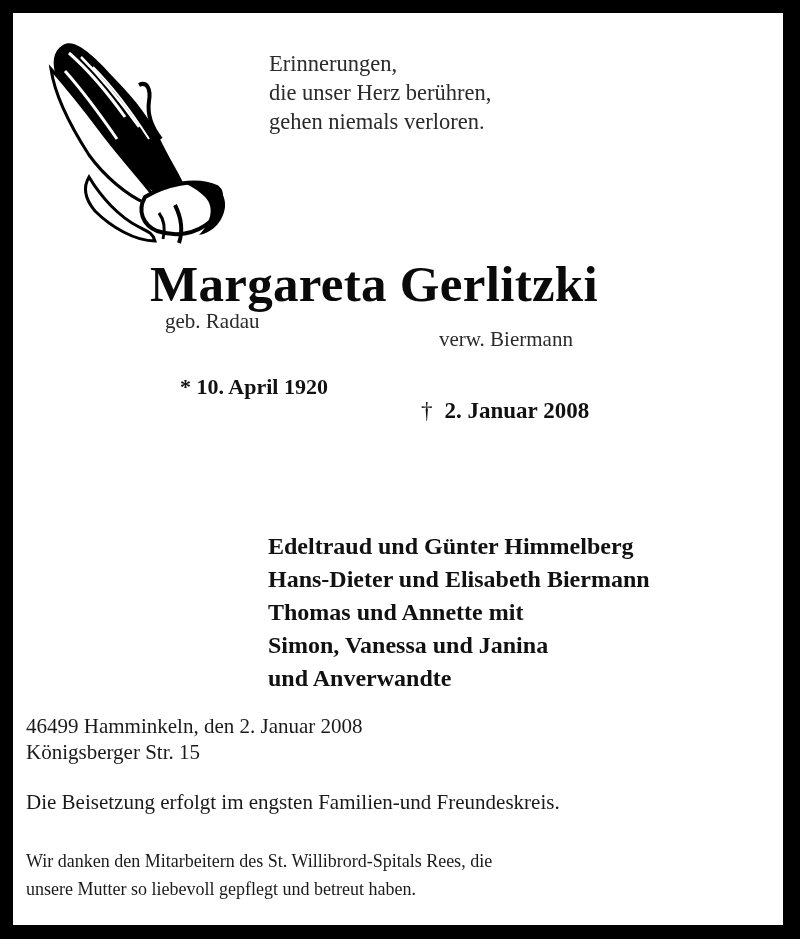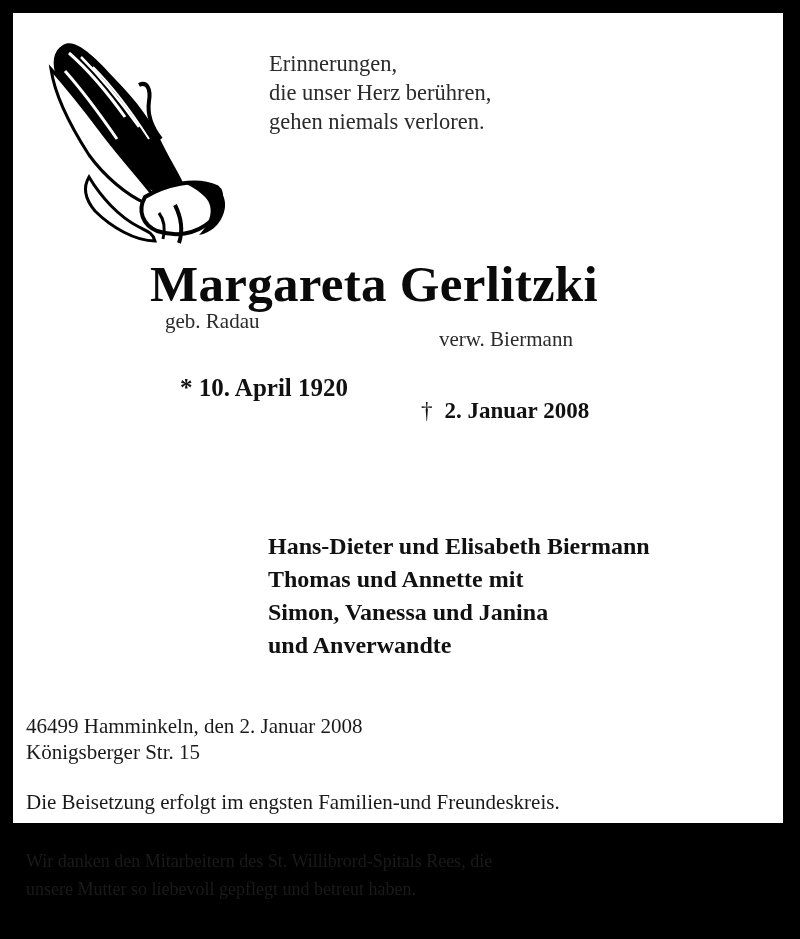--- a/index.html
+++ b/index.html
@@ -1,29 +1,29 @@
 <!DOCTYPE html>
 <html><head>
 <meta charset="utf-8">
 <style>
   html, body { margin: 0; padding: 0; background: #000; }
   body { width: 800px; height: 939px; position: relative; overflow: hidden; }
   .frame {
-    position: absolute; left: 13px; top: 13px; width: 770px; height: 810px;
+    position: absolute; left: 13px; top: 13px; width: 770px; height: 912px;
     background: #fff; color: #111;
     font-family: "Liberation Serif", "DejaVu Serif", serif;
   }
   .abs { position: absolute; white-space: nowrap; }
   .hands { position: absolute; left: 22px; top: 14px; width: 196px; height: 220px; }
   .quote { left: 256px; top: 36px; font-size: 22.5px; line-height: 29px; color: #2a2a2a; }
   .quote div { white-space: nowrap; }
   .name { left: 137px; top: 242px; font-size: 51px; font-weight: bold; letter-spacing: 0.3px; color: #0a0a0a; }
   .maiden { left: 152px; top: 296px; font-size: 21px; color: #2a2a2a; }
   .widowed { left: 426px; top: 314px; font-size: 21px; color: #2a2a2a; }
-  .born { left: 167px; top: 361px; font-size: 25px; font-weight: bold; }
+  .born { left: 167px; top: 361px; font-size: 22px; font-weight: bold; }
   .died { left: 408px; top: 361px; font-size: 23px; font-weight: bold; margin-top: 24px; }
   .died .sym { font-weight: normal; margin-right: 12px; }
   .thanks { left: 256px; top: 452px; font-size: 22.5px; color: #2a2a2a; }
   .mourners { left: 255px; top: 517px; font-size: 24px; font-weight: bold; line-height: 33px; }
   .mourners div { white-space: nowrap; }
   .addr { left: 13px; top: 700px; font-size: 21px; line-height: 26px; color: #1a1a1a; }
   .burial { left: 13px; top: 777px; font-size: 21px; color: #1a1a1a; }
   .gratitude { left: 13px; top: 834px; font-size: 18px; line-height: 28px; color: #1a1a1a; }
   .gratitude div { white-space: nowrap; }
 </style>
@@ -65,20 +65,21 @@
   <div class="abs born">
     <span>*</span>
     <span>10. April 1920</span>
   </div>
   <div class="abs died">
     <span class="sym">†</span><span>2. Januar 2008</span>
   </div>
 
 
   <div class="abs mourners">
+    <div>Edeltraud und Günter Himmelberg</div>
     <div>Hans-Dieter und Elisabeth Biermann</div>
     <div>Thomas und Annette mit</div>
     <div>Simon, Vanessa und Janina</div>
     <div>und Anverwandte</div>
   </div>
 
   <div class="abs addr">
     <div>46499 Hamminkeln, den 2. Januar 2008</div>
     <div>Königsberger Str. 15</div>
   </div>

